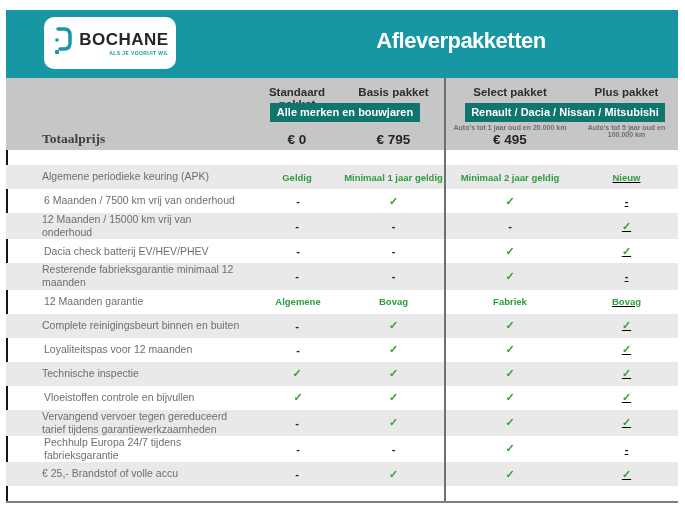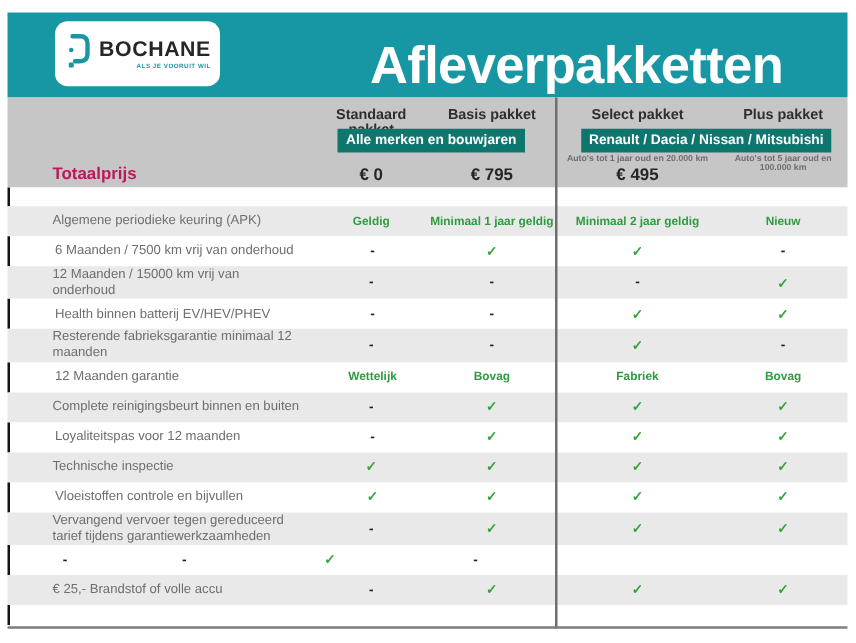--- a/index.html
+++ b/index.html
@@ -8,50 +8,50 @@
   .content{position:absolute;left:6px;top:0;width:672px;height:514px;}
 
   
   .teal-band{position:absolute;left:0;top:10px;width:672px;height:68px;background:#1797a4;}
   .logo-box{position:absolute;left:38px;top:7px;width:132px;height:52px;background:#fff;
             border-radius:10px;display:flex;align-items:center;justify-content:center;gap:6px;}
   .logo-text-wrap{display:flex;flex-direction:column;align-items:flex-end;}
   .logo-name{font-size:17px;font-weight:bold;color:#262626;letter-spacing:0.5px;line-height:1;}
   .logo-tagline{font-size:5px;font-weight:bold;color:#1797a4;letter-spacing:0.4px;margin-top:2px;}
   .title{position:absolute;left:290px;top:18px;width:330px;text-align:center;color:#fff;
-         font-size:42px;font-weight:bold;letter-spacing:-0.5px;}
+         font-size:22px;font-weight:bold;letter-spacing:-0.5px;}
 
   
   .head-block{position:absolute;left:0;top:78px;width:672px;height:72px;background:#c6c6c6;}
   .col-head{position:absolute;top:8px;text-align:center;font-size:11.5px;font-weight:bold;color:#2e2e2e;}
   .ch0{left:246px;width:90px;}  .ch1{left:336px;width:103px;}
   .ch2{left:439px;width:130px;} .ch3{left:569px;width:103px;}
   .band{position:absolute;top:25px;height:19px;line-height:19px;background:#0f766e;color:#fff;
         font-weight:bold;font-size:11px;text-align:center;}
   .band-left{left:264px;width:150px;}
   .band-right{left:459px;width:200px;}
   .caption{position:absolute;top:46px;text-align:center;font-size:7px;font-weight:bold;color:#6d6d6d;}
   .cap2{left:439px;width:130px;} .cap3{left:569px;width:103px;}
-  .total-label{position:absolute;left:36px;top:53px;font-size:13.5px;font-weight:bold;color:#be185d;}
+  .total-label{position:absolute;left:36px;top:53px;font-size:13.5px;font-weight:bold;color:#404040;font-family:Liberation Serif, serif;}
   .price{position:absolute;top:54px;text-align:center;font-size:13.5px;font-weight:bold;color:#262626;}
   .pr0{left:246px;width:90px;}  .pr1{left:336px;width:103px;}
   .pr2{left:439px;width:130px;} .pr3{left:569px;width:103px;margin-top:44px;}
 
   
   .gap-top{position:absolute;left:0;top:150px;width:672px;height:15px;background:#fff;
            border-left:2px solid #141414;box-sizing:border-box;}
   .rows{position:absolute;left:0;top:165px;width:672px;}
   .trow{display:flex;align-items:center;min-height:24px;box-sizing:border-box;}
   .trow.gray{background:#e9e9e9;}
   .trow.white{background:#fff;border-left:2px solid #141414;}
   .tlabel{width:246px;box-sizing:border-box;padding-left:36px;padding-right:8px;
           font-size:10.5px;color:#6e6e6e;line-height:1.25;}
   .trow.white .tlabel{}
   .cell{display:flex;align-items:flex-start;justify-content:center;text-align:center;}
-  .c0{width:90px;} .c1{width:103px;} .c2{width:130px;} .c3{width:103px;}
+  .c0{width:90px;} .c1{width:103px;} .c2{width:130px;} .c3{width:103px;text-decoration:underline;}
   .trow.white .c0{width:88px;}
   .dash{font-size:11px;font-weight:bold;color:#222;}
   .check{font-size:11px;font-weight:bold;color:#36a23c;}
   .gtext{font-size:9.5px;font-weight:bold;color:#2e9b3f;}
   .gap-bottom{height:16px;background:#fff;border-left:2px solid #141414;box-sizing:border-box;}
 
   .v-divider{position:absolute;left:438px;top:78px;width:2px;height:425px;background:#6f6f6f;}
   .bottom-line{position:absolute;left:0;top:501px;width:672px;height:2px;background:#7f7f7f;}
 </style>
 </head>
@@ -138,21 +138,21 @@
             <span class="dash">-</span>
           </div>
           <div class="cell c2">
             <span class="dash">-</span>
           </div>
           <div class="cell c3">
             <span class="check">✓</span>
           </div>
         </div>
         <div class="trow white">
-          <div class="tlabel">Health binnen batterij EV/HEV/PHEV</div>
+          <div class="tlabel">Dacia check batterij EV/HEV/PHEV</div>
           <div class="cell c0">
             <span class="dash">-</span>
           </div>
           <div class="cell c1">
             <span class="dash">-</span>
           </div>
           <div class="cell c2">
             <span class="check">✓</span>
           </div>
           <div class="cell c3">
@@ -170,21 +170,21 @@
           <div class="cell c2">
             <span class="check">✓</span>
           </div>
           <div class="cell c3">
             <span class="dash">-</span>
           </div>
         </div>
         <div class="trow white">
           <div class="tlabel">12 Maanden  garantie</div>
           <div class="cell c0">
-            <span class="gtext">Wettelijk</span>
+            <span class="gtext">Algemene</span>
           </div>
           <div class="cell c1">
             <span class="gtext">Bovag</span>
           </div>
           <div class="cell c2">
             <span class="gtext">Fabriek</span>
           </div>
           <div class="cell c3">
             <span class="gtext">Bovag</span>
           </div>
@@ -258,20 +258,21 @@
             <span class="check">✓</span>
           </div>
           <div class="cell c2">
             <span class="check">✓</span>
           </div>
           <div class="cell c3">
             <span class="check">✓</span>
           </div>
         </div>
         <div class="trow white">
+          <div class="tlabel">Pechhulp Europa 24/7 tijdens fabrieksgarantie</div>
           <div class="cell c0">
             <span class="dash">-</span>
           </div>
           <div class="cell c1">
             <span class="dash">-</span>
           </div>
           <div class="cell c2">
             <span class="check">✓</span>
           </div>
           <div class="cell c3">

